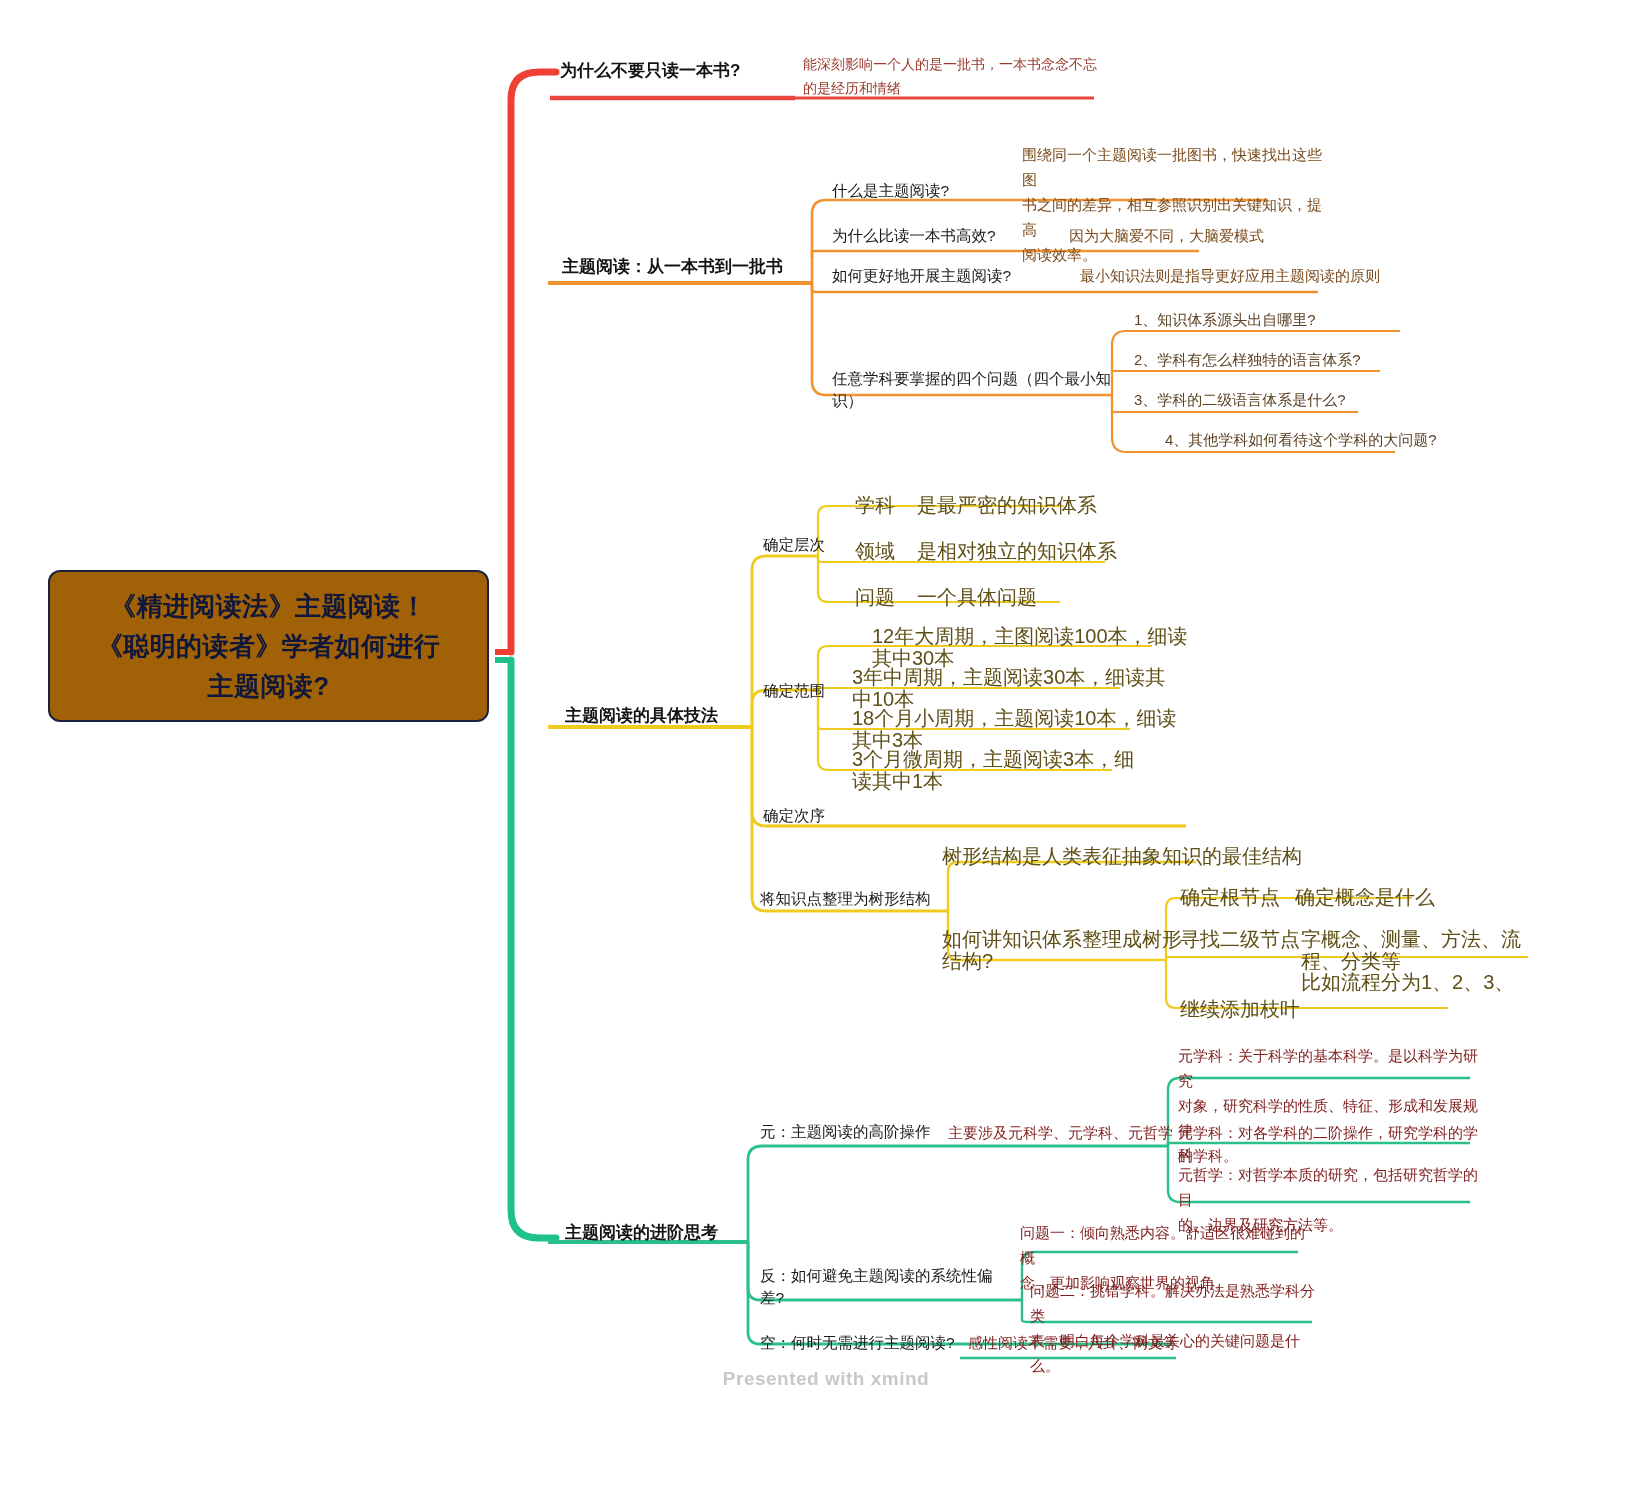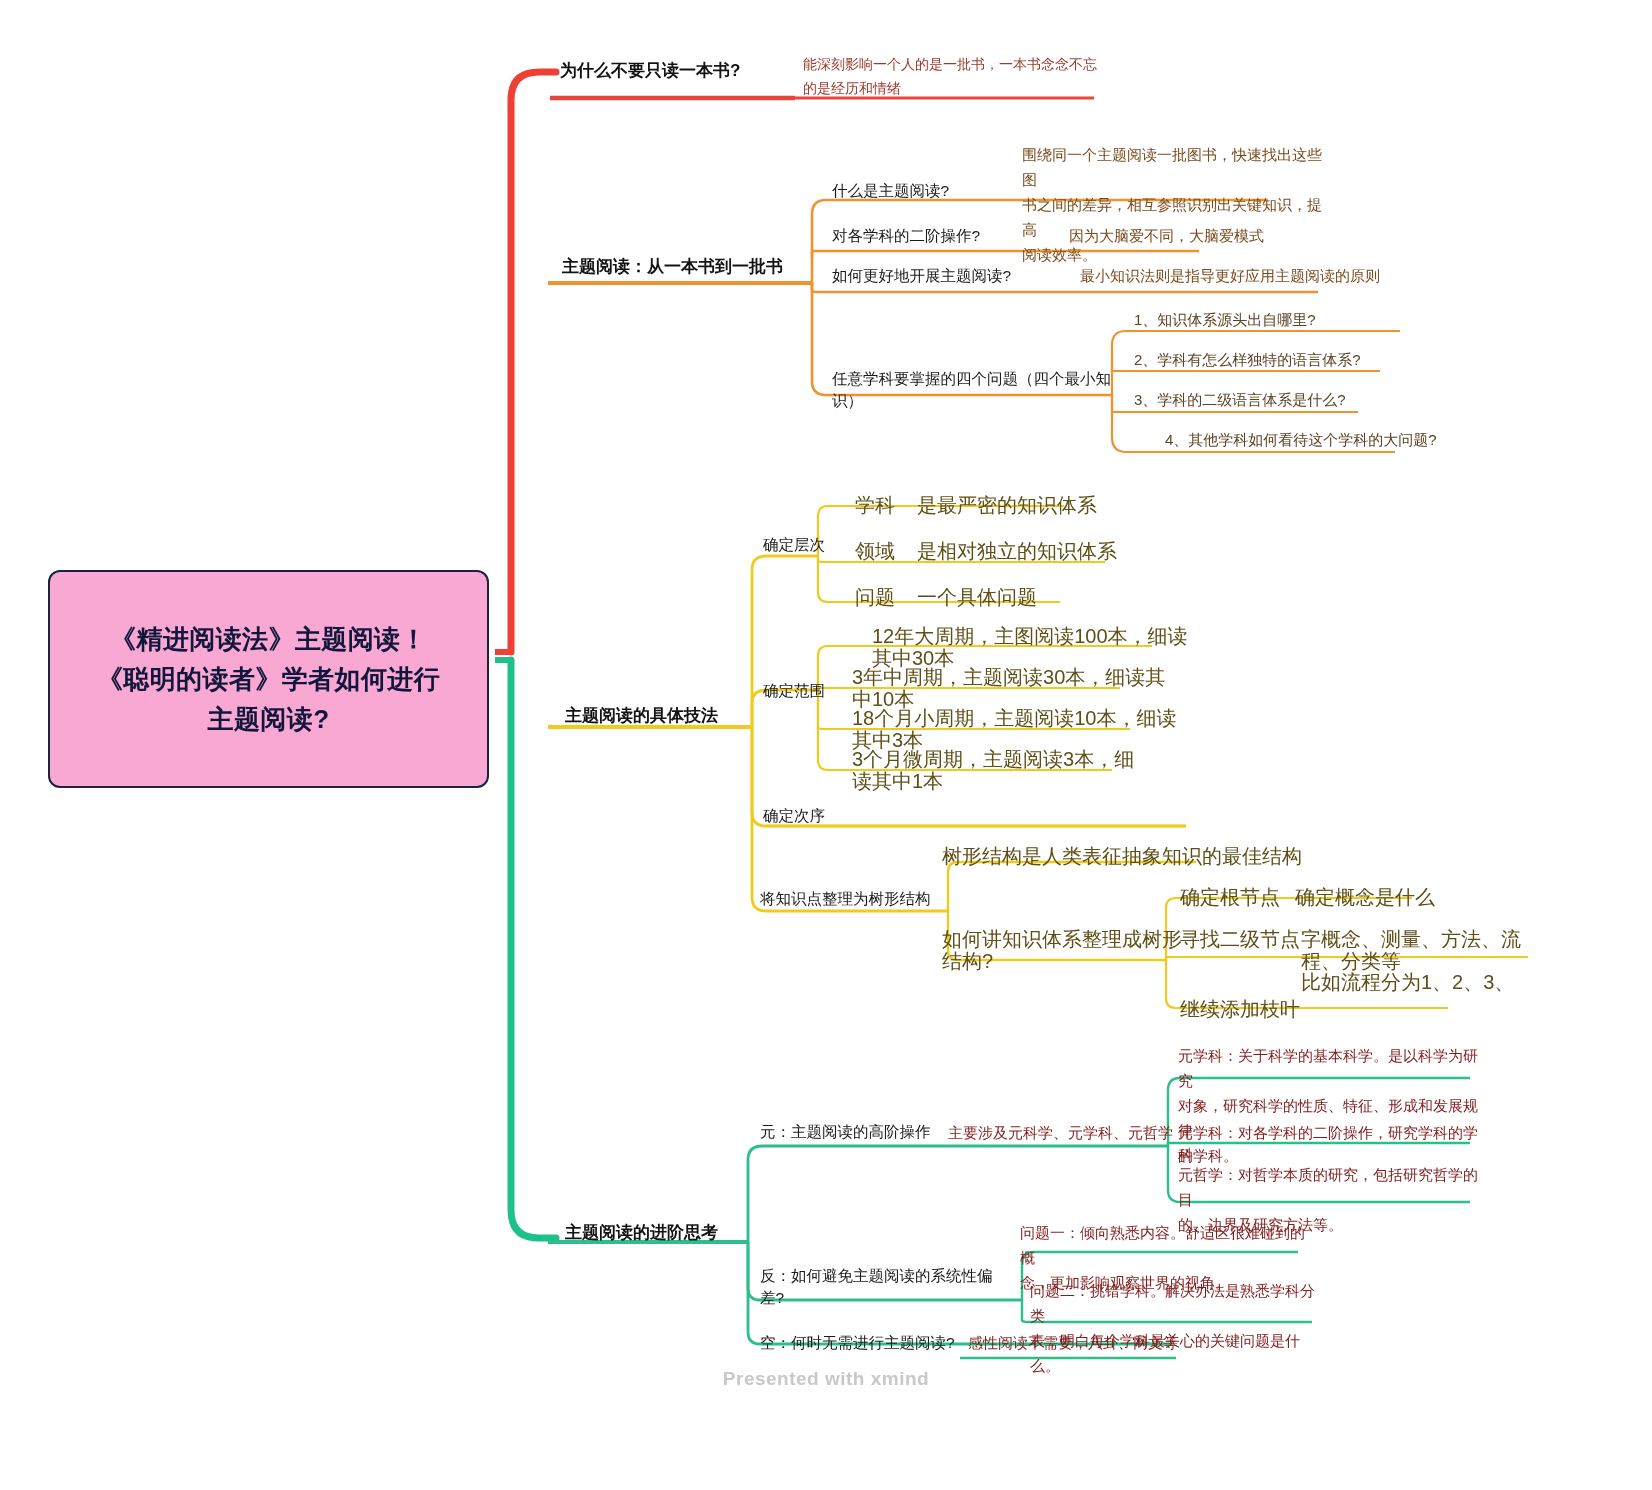--- a/index.html
+++ b/index.html
@@ -9,23 +9,23 @@
     font-family:"Liberation Sans","DejaVu Sans",sans-serif;
     position:relative;overflow:hidden;
     -webkit-font-smoothing:antialiased;
   }
   #canvas{position:absolute;left:0;top:0;width:1652px;height:1490px;}
   svg.links{position:absolute;left:0;top:0;width:1652px;height:1490px;pointer-events:none;}
 
   
   .root{
     position:absolute;
-    left:48px;top:570px;width:441px;height:218px;
+    left:48px;top:570px;width:441px;height:152px;
     border:2.5px solid #1b2240;border-radius:12px;
-    background:#f9a8d4;
+    background:#a16207;
     display:flex;align-items:center;justify-content:center;
     box-sizing:border-box;
   }
   .root-label{
     color:#10173a;
     font-size:26px;font-weight:bold;line-height:40px;
     text-align:center;letter-spacing:0.4px;
     white-space:pre-line;
   }
 
@@ -135,21 +135,21 @@
   <div class="node n-leaf-red" style="left:803px;top:52px;width:300px;line-height:24px;">能深刻影响一个人的是一批书，一本书念念不忘
 的是经历和情绪</div>
 
   <div class="node n-main" style="left:562px;top:256px;width:260px;">主题阅读：从一本书到一批书</div>
 
   <div class="node n-sub" style="left:832px;top:180px;width:170px;">什么是主题阅读?</div>
   <div class="node n-leaf-orange" style="left:975px;top:142px;width:300px;line-height:25px;">围绕同一个主题阅读一批图书，快速找出这些图
 书之间的差异，相互参照识别出关键知识，提高
 阅读效率。</div>
 
-  <div class="node n-sub" style="left:832px;top:225px;width:200px;">对各学科的二阶操作?</div>
+  <div class="node n-sub" style="left:832px;top:225px;width:200px;">为什么比读一本书高效?</div>
   <div class="node n-leaf-orange" style="left:1022px;top:225px;width:320px;">因为大脑爱不同，大脑爱模式</div>
 
   <div class="node n-sub" style="left:832px;top:265px;width:220px;">如何更好地开展主题阅读?</div>
   <div class="node n-leaf-orange" style="left:1033px;top:265px;width:380px;">最小知识法则是指导更好应用主题阅读的原则</div>
 
   <div class="node n-sub" style="left:832px;top:368px;width:290px;">任意学科要掌握的四个问题（四个最小知识）</div>
 
   <div class="node n-leaf-orange2" style="left:1134px;top:309px;width:300px;">1、知识体系源头出自哪里?</div>
   <div class="node n-leaf-orange2" style="left:1134px;top:349px;width:320px;">2、学科有怎么样独特的语言体系?</div>
   <div class="node n-leaf-orange2" style="left:1134px;top:389px;width:300px;">3、学科的二级语言体系是什么?</div>

